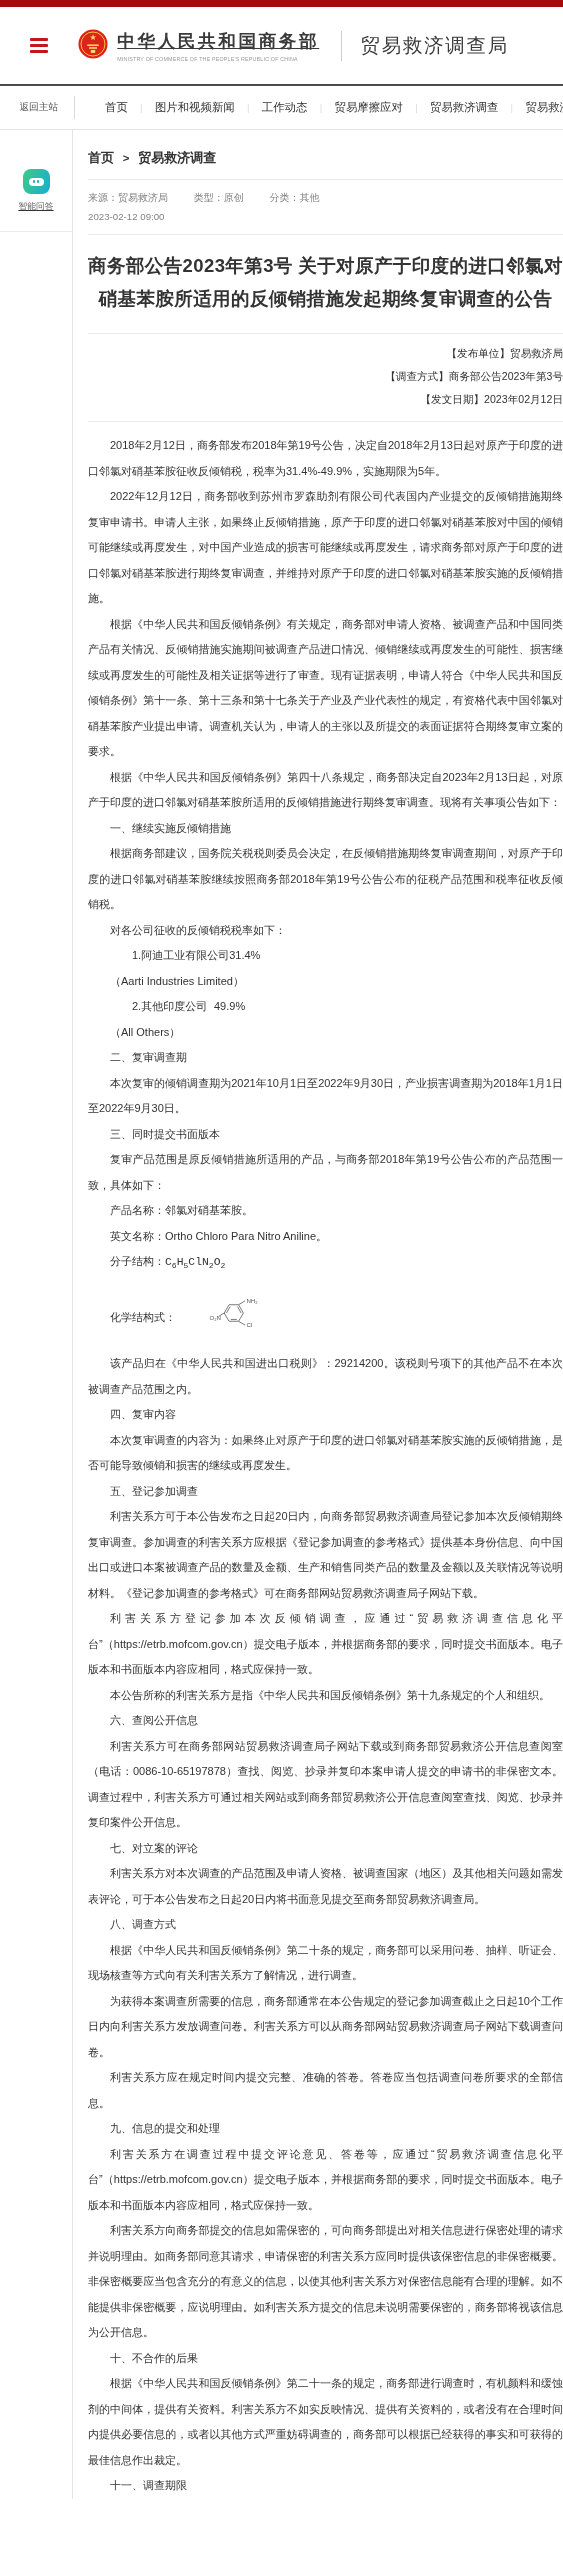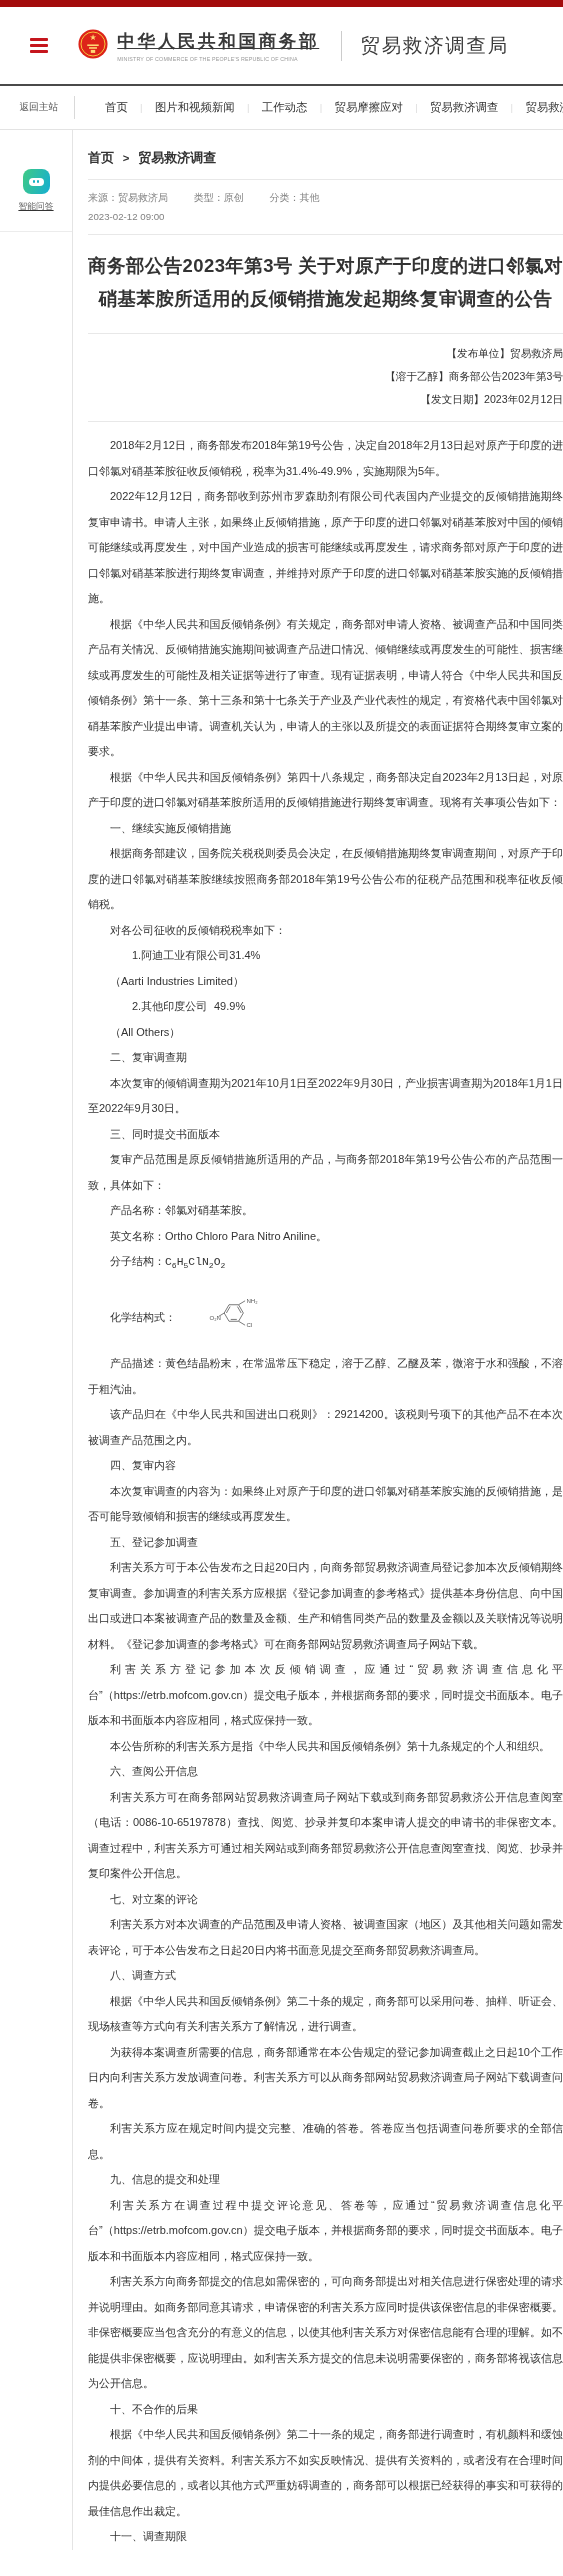--- a/index.html
+++ b/index.html
@@ -130,21 +130,21 @@
       <span>类型：原创</span>
       <span>分类：其他</span>
     </div>
     <div class="date-row">2023-02-12 09:00</div>
     <hr class="divider">
 
     <h1 class="title">商务部公告2023年第3号 关于对原产于印度的进口邻氯对硝基苯胺所适用的反倾销措施发起期终复审调查的公告</h1>
     <hr class="divider">
     <div class="infobox">
         <p class="info-line">【发布单位】贸易救济局</p>
-        <p class="info-line">【溶于乙醇】商务部公告2023年第3号</p>
+        <p class="info-line">【调查方式】商务部公告2023年第3号</p>
         <p class="info-line">【发文日期】2023年02月12日</p>
       </div>
     <hr class="divider">
 
     <div class="article-body">
         <p class="para">2018年2月12日，商务部发布2018年第19号公告，决定自2018年2月13日起对原产于印度的进口邻氯对硝基苯胺征收反倾销税，税率为31.4%-49.9%，实施期限为5年。</p>
         <p class="para">2022年12月12日，商务部收到苏州市罗森助剂有限公司代表国内产业提交的反倾销措施期终复审申请书。申请人主张，如果终止反倾销措施，原产于印度的进口邻氯对硝基苯胺对中国的倾销可能继续或再度发生，对中国产业造成的损害可能继续或再度发生，请求商务部对原产于印度的进口邻氯对硝基苯胺进行期终复审调查，并维持对原产于印度的进口邻氯对硝基苯胺实施的反倾销措施。</p>
         <p class="para">根据《中华人民共和国反倾销条例》有关规定，商务部对申请人资格、被调查产品和中国同类产品有关情况、反倾销措施实施期间被调查产品进口情况、倾销继续或再度发生的可能性、损害继续或再度发生的可能性及相关证据等进行了审查。现有证据表明，申请人符合《中华人民共和国反倾销条例》第十一条、第十三条和第十七条关于产业及产业代表性的规定，有资格代表中国邻氯对硝基苯胺产业提出申请。调查机关认为，申请人的主张以及所提交的表面证据符合期终复审立案的要求。</p>
         <p class="para">根据《中华人民共和国反倾销条例》第四十八条规定，商务部决定自2023年2月13日起，对原产于印度的进口邻氯对硝基苯胺所适用的反倾销措施进行期终复审调查。现将有关事项公告如下：</p>
         <p class="para">一、继续实施反倾销措施</p>
@@ -166,21 +166,20 @@
               <line x1="32.2" y1="15.6" x2="36.5" y2="23" stroke="#666" stroke-width="1"></line>
               <line x1="23.8" y1="15.6" x2="19.5" y2="23" stroke="#666" stroke-width="1"></line>
               <line x1="24.5" y1="30.4" x2="31.5" y2="30.4" stroke="#666" stroke-width="1"></line>
               <line x1="33.5" y1="13.5" x2="41" y2="9" stroke="#666" stroke-width="1"></line>
               <line x1="33.5" y1="32.5" x2="41" y2="37" stroke="#666" stroke-width="1"></line>
               <line x1="17" y1="23" x2="10.5" y2="27" stroke="#666" stroke-width="1"></line>
               <text x="42.5" y="11.5" font-size="7" fill="#555">NH₂</text>
               <text x="42.5" y="39.5" font-size="7" fill="#555">Cl</text>
               <text x="0" y="31.5" font-size="7" fill="#555">O₂N</text>
             </svg></span></div>
-        <p class="para">产品描述：黄色结晶粉末，在常温常压下稳定，溶于乙醇、乙醚及苯，微溶于水和强酸，不溶于粗汽油。</p>
         <p class="para">该产品归在《中华人民共和国进出口税则》：29214200。该税则号项下的其他产品不在本次被调查产品范围之内。</p>
         <p class="para">四、复审内容</p>
         <p class="para">本次复审调查的内容为：如果终止对原产于印度的进口邻氯对硝基苯胺实施的反倾销措施，是否可能导致倾销和损害的继续或再度发生。</p>
         <p class="para">五、登记参加调查</p>
         <p class="para">利害关系方可于本公告发布之日起20日内，向商务部贸易救济调查局登记参加本次反倾销期终复审调查。参加调查的利害关系方应根据《登记参加调查的参考格式》提供基本身份信息、向中国出口或进口本案被调查产品的数量及金额、生产和销售同类产品的数量及金额以及关联情况等说明材料。《登记参加调查的参考格式》可在商务部网站贸易救济调查局子网站下载。</p>
         <p class="para">利害关系方登记参加本次反倾销调查，应通过“贸易救济调查信息化平台”（https://etrb.mofcom.gov.cn）提交电子版本，并根据商务部的要求，同时提交书面版本。电子版本和书面版本内容应相同，格式应保持一致。</p>
         <p class="para">本公告所称的利害关系方是指《中华人民共和国反倾销条例》第十九条规定的个人和组织。</p>
         <p class="para">六、查阅公开信息</p>
         <p class="para">利害关系方可在商务部网站贸易救济调查局子网站下载或到商务部贸易救济公开信息查阅室（电话：0086-10-65197878）查找、阅览、抄录并复印本案申请人提交的申请书的非保密文本。调查过程中，利害关系方可通过相关网站或到商务部贸易救济公开信息查阅室查找、阅览、抄录并复印案件公开信息。</p>
         <p class="para">七、对立案的评论</p>

